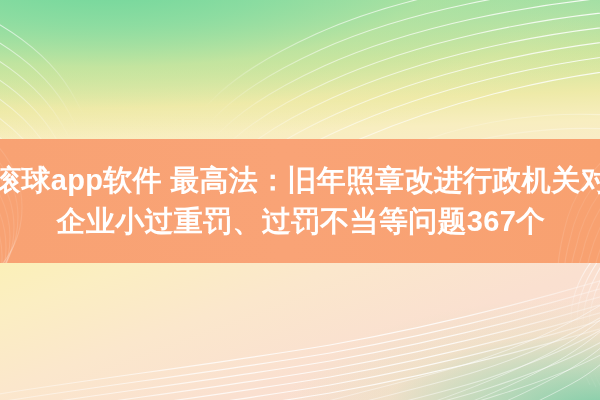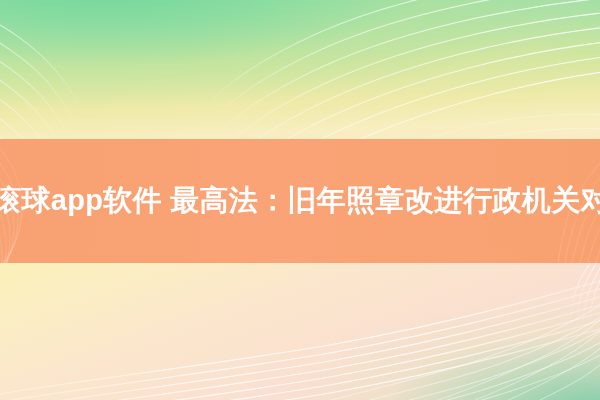--- a/index.html
+++ b/index.html
@@ -223,15 +223,16 @@
         <path d="M598,-10 C576,16 568,44 572,70 C575,92 582,108 590,122"></path>
         <path d="M604,-10 C582,18 574,46 578,72 C581,94 588,110 596,124"></path>
         <path d="M610,-10 C588,20 580,48 584,74 C587,96 594,112 602,126"></path>
         <path d="M616,-10 C594,22 586,50 590,76 C593,98 600,114 608,128"></path>
       </g>
     </svg>
   </div>
 
   <div id="headline">
     <div class="hl-line" id="hl-line-1">滚球app软件  最高法：旧年照章改进行政机关对</div>
+    <div class="hl-line" id="hl-line-2">企业小过重罚、过罚不当等问题367个</div>
   </div>
 
 </div>
 
 </body></html>

